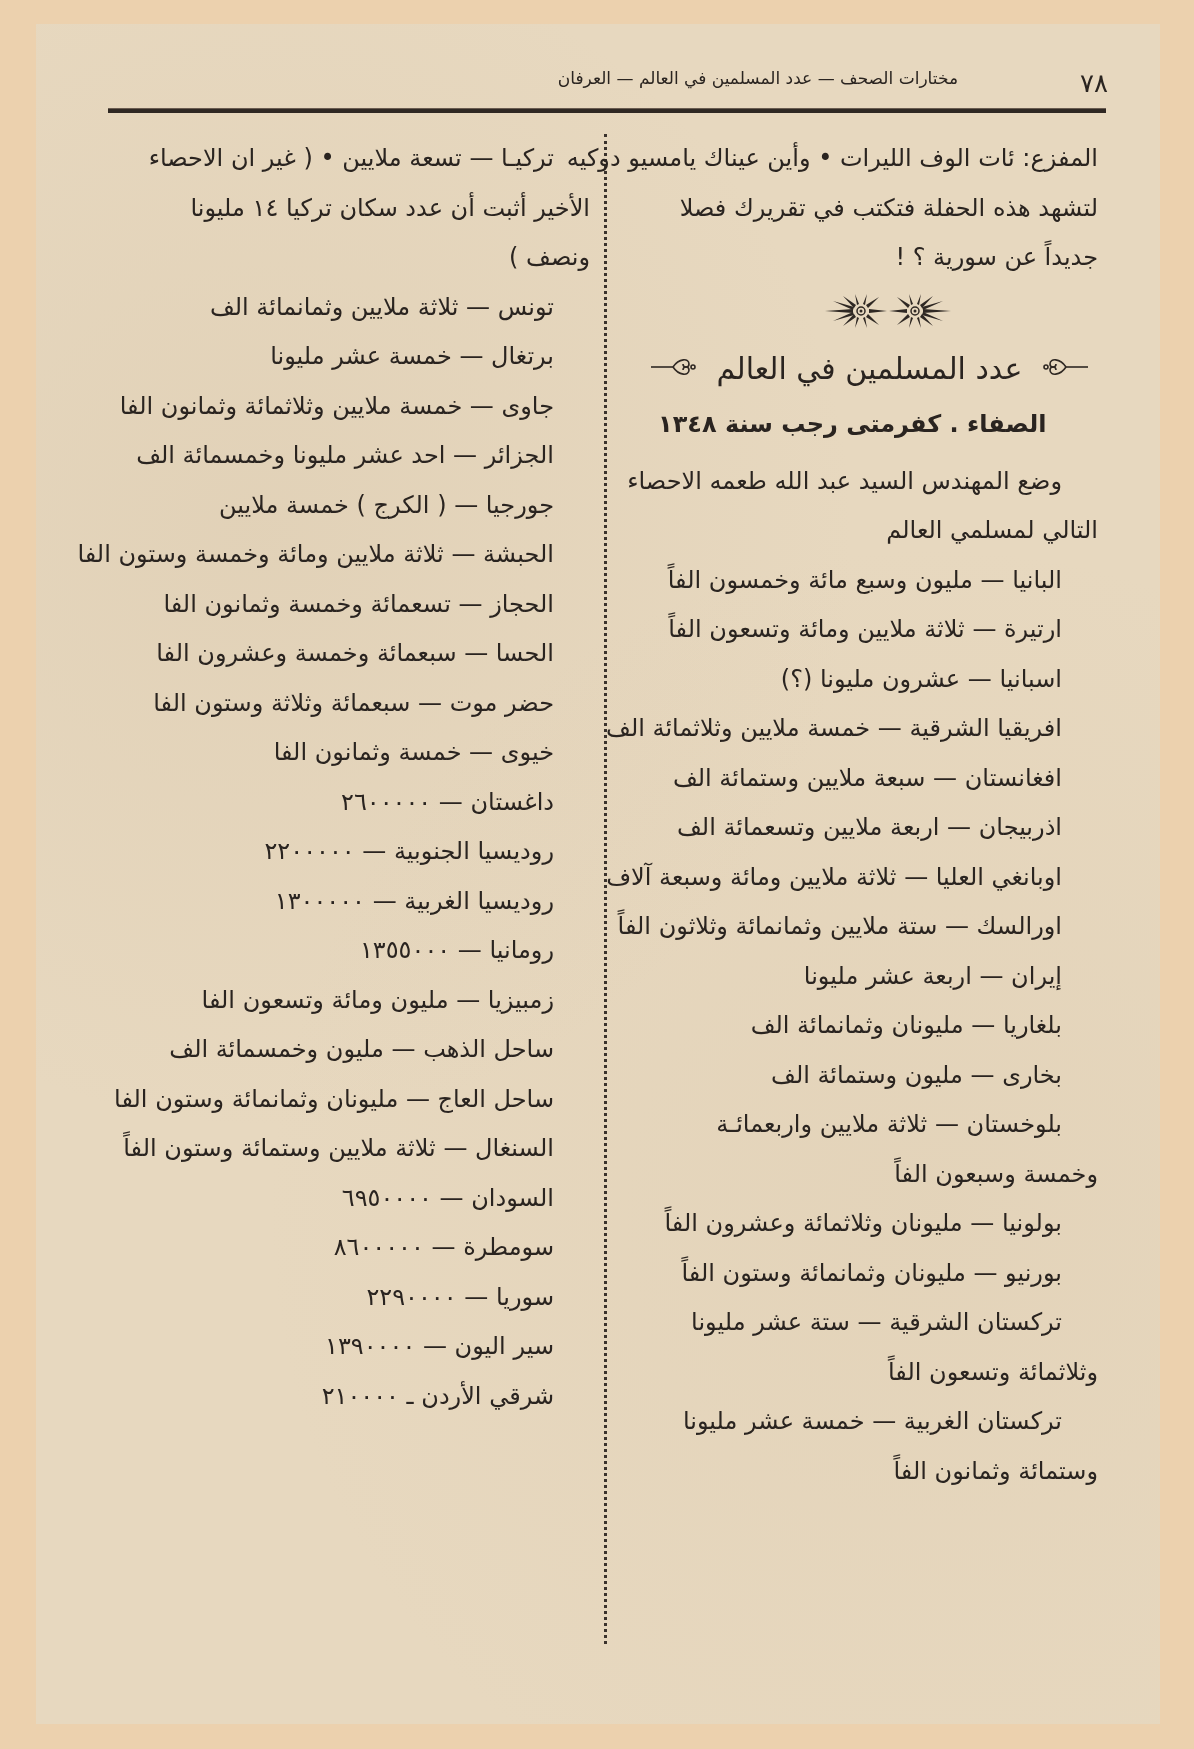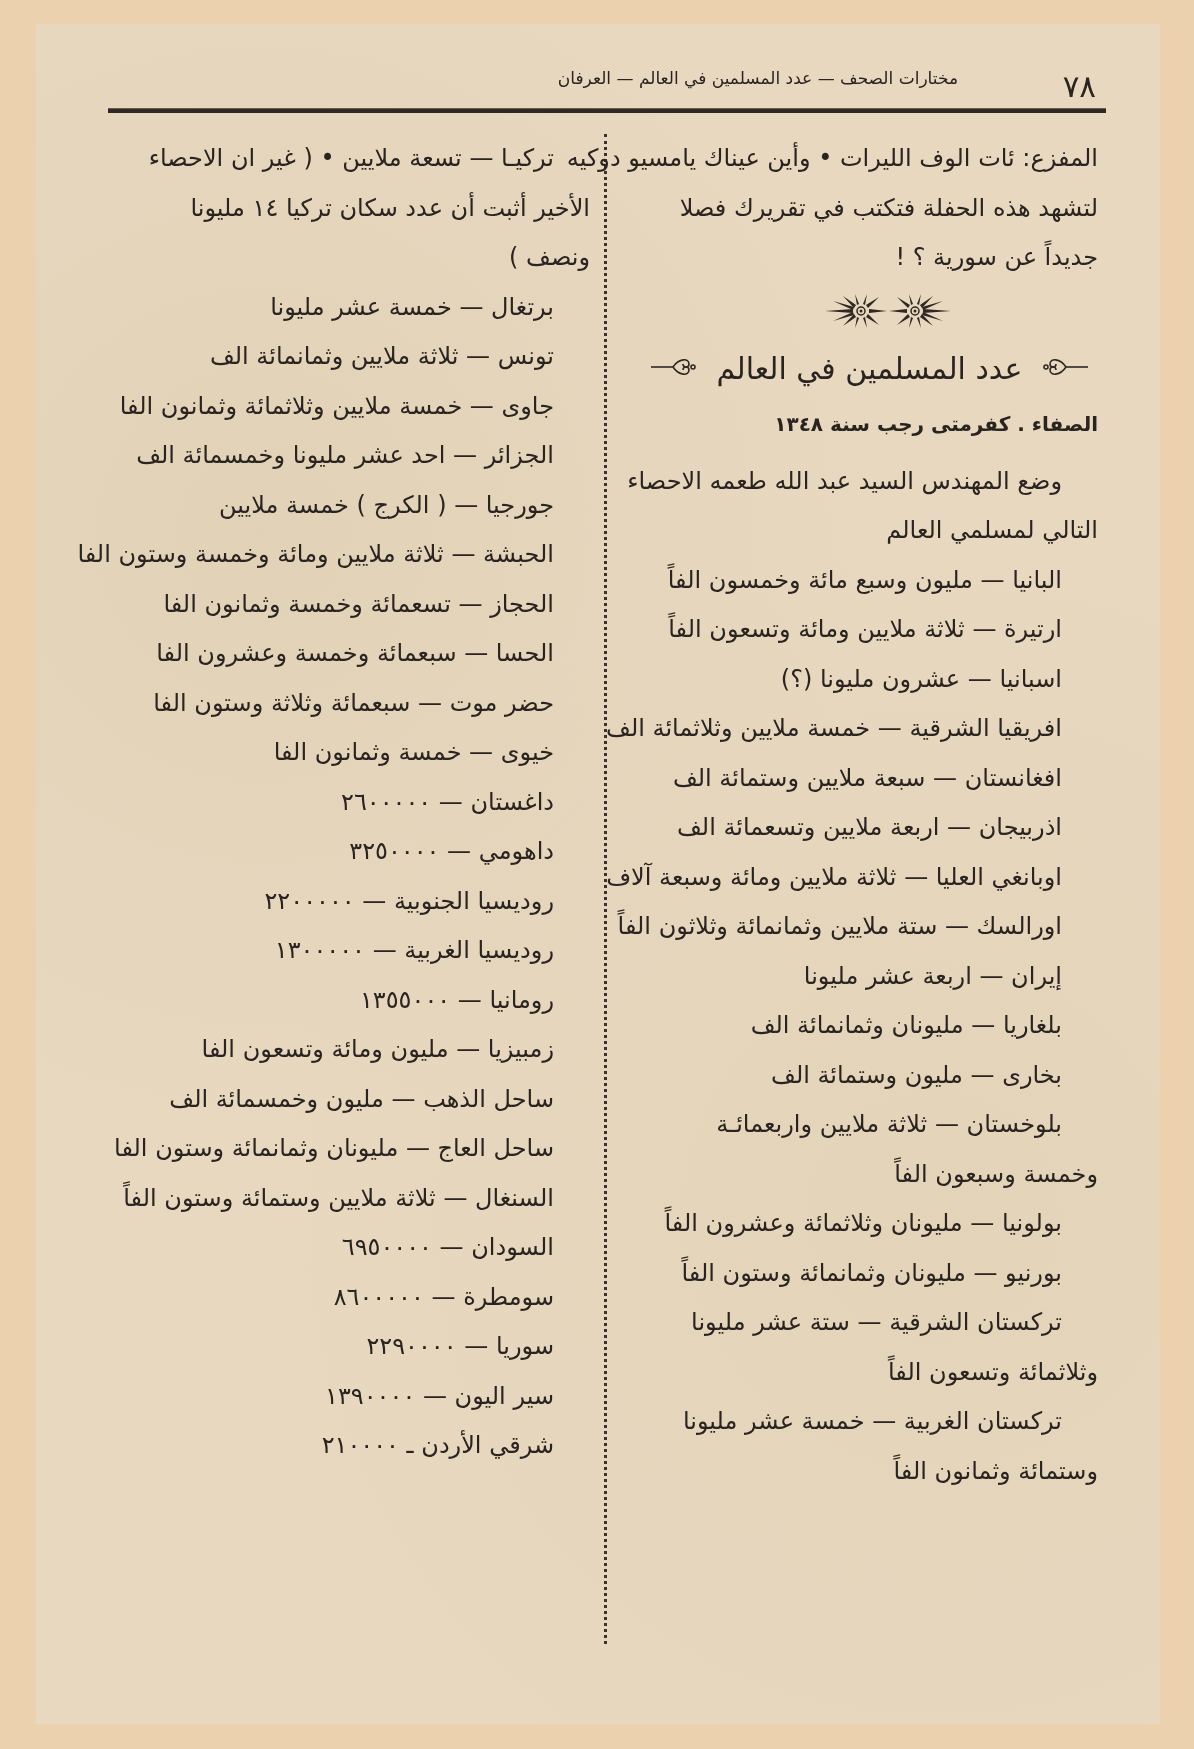--- a/index.html
+++ b/index.html
@@ -21,22 +21,22 @@
         radial-gradient(circle at 80% 70%, rgba(210,190,160,0.18) 0, rgba(0,0,0,0) 45%);
     }
     .running-head {
       position: absolute;
       left: 72px; top: 40px;
       width: 1000px; height: 44px;
       direction: rtl;
     }
     .page-number {
       position: absolute;
-      right: 12px; top: 4px;
-      font-size: 31px;
+      right: 0; top: 4px;
+      font-size: 26px;
     }
     .running-title {
       position: absolute;
       right: 150px; top: 4px;
       font-size: 17px;
       white-space: nowrap;
     }
     .head-rule {
       position: absolute;
       left: 72px; top: 84px;
@@ -75,22 +75,22 @@
       height: 60px;
       text-align: center;
       font-size: 30px;
       line-height: 60px;
       padding-left: 40px;
     }
     .flourish { display: inline-block; vertical-align: middle; margin: 0 10px; }
     .byline {
       display: block;
       height: 58px;
-      text-align: right;
-      font-size: 20px;
+      text-align: left;
+      font-size: 24px;
       font-weight: bold;
       line-height: 50px;
       padding-left: 40px;
     }
   </style>
 </head>
 <body>
 
 <div class="page">
 
@@ -196,32 +196,31 @@
         <span class="line indent">تركستان الغربية — خمسة عشر مليونا</span>
         <span class="line">وستمائة وثمانون الفاً</span>
       </div>
   </div>
 
   <div class="column col-left">
     <div id="left-entries">
         <span class="line indent">تركيـا — تسعة ملايين • ( غير ان الاحصاء</span>
         <span class="line">الأخير أثبت أن عدد سكان تركيا ١٤ مليونا</span>
         <span class="line">ونصف )</span>
+        <span class="line indent">تونس — ثلاثة ملايين وثمانمائة الف</span>
         <span class="line indent">برتغال — خمسة عشر مليونا</span>
-        <span class="line indent">تونس — ثلاثة ملايين وثمانمائة الف</span>
         <span class="line indent">جاوى — خمسة ملايين وثلاثمائة وثمانون الفا</span>
         <span class="line indent">الجزائر — احد عشر مليونا وخمسمائة الف</span>
         <span class="line indent">جورجيا — ( الكرج ) خمسة ملايين</span>
         <span class="line indent">الحبشة — ثلاثة ملايين ومائة وخمسة وستون الفا</span>
         <span class="line indent">الحجاز — تسعمائة وخمسة وثمانون الفا</span>
         <span class="line indent">الحسا — سبعمائة وخمسة وعشرون الفا</span>
         <span class="line indent">حضر موت — سبعمائة وثلاثة وستون الفا</span>
         <span class="line indent">خيوى — خمسة وثمانون الفا</span>
         <span class="line indent">داغستان — ٢٦٠٠٠٠٠</span>
-        <span class="line indent">داهومي — ٣٢٥٠٠٠٠</span>
         <span class="line indent">روديسيا الجنوبية — ٢٢٠٠٠٠٠</span>
         <span class="line indent">روديسيا الغربية — ١٣٠٠٠٠٠</span>
         <span class="line indent">رومانيا — ١٣٥٥٠٠٠</span>
         <span class="line indent">زمبيزيا — مليون ومائة وتسعون الفا</span>
         <span class="line indent">ساحل الذهب — مليون وخمسمائة الف</span>
         <span class="line indent">ساحل العاج — مليونان وثمانمائة وستون الفا</span>
         <span class="line indent">السنغال — ثلاثة ملايين وستمائة وستون الفاً</span>
         <span class="line indent">السودان — ٦٩٥٠٠٠٠</span>
         <span class="line indent">سومطرة — ٨٦٠٠٠٠٠</span>
         <span class="line indent">سوريا — ٢٢٩٠٠٠٠</span>

